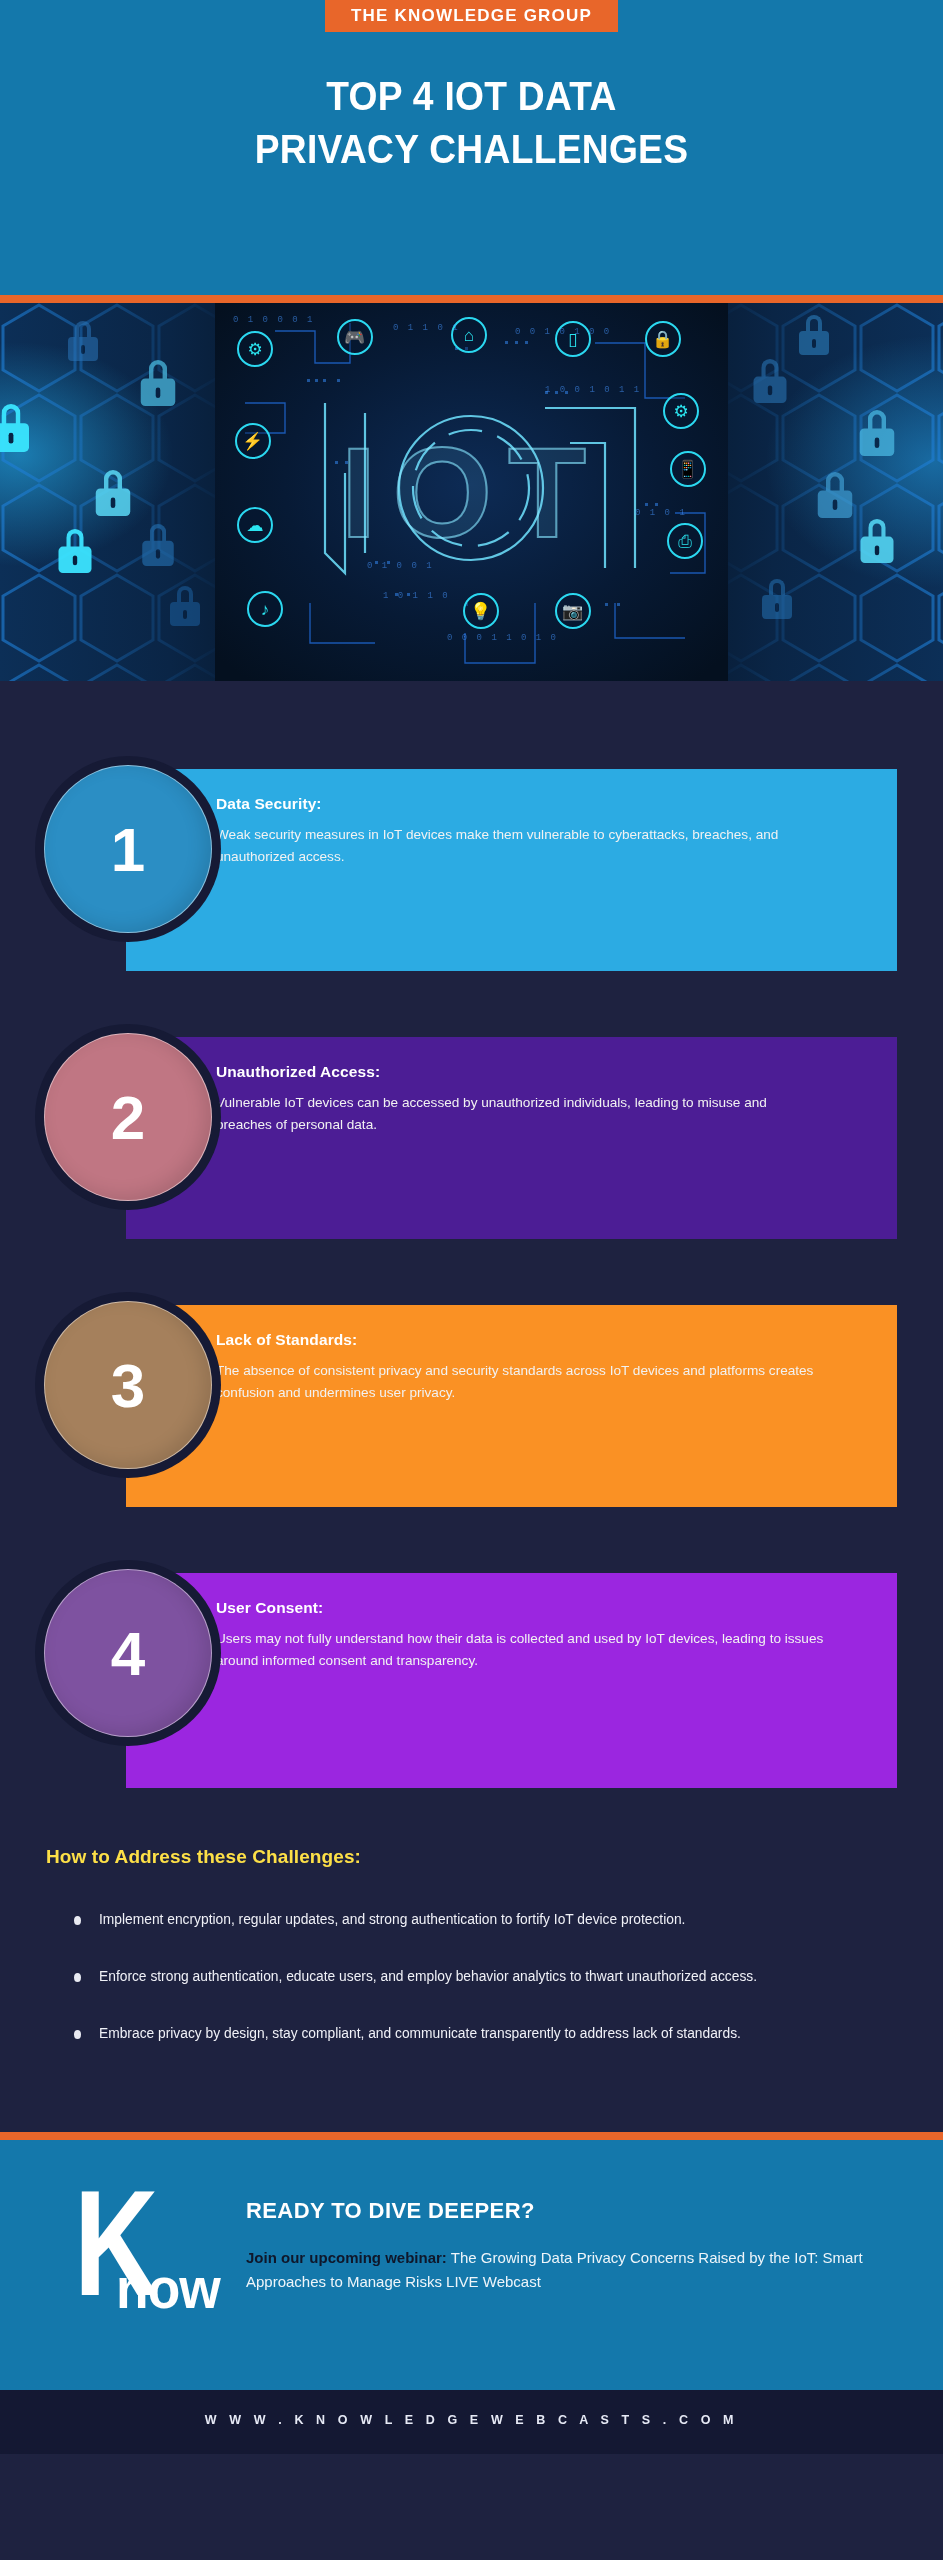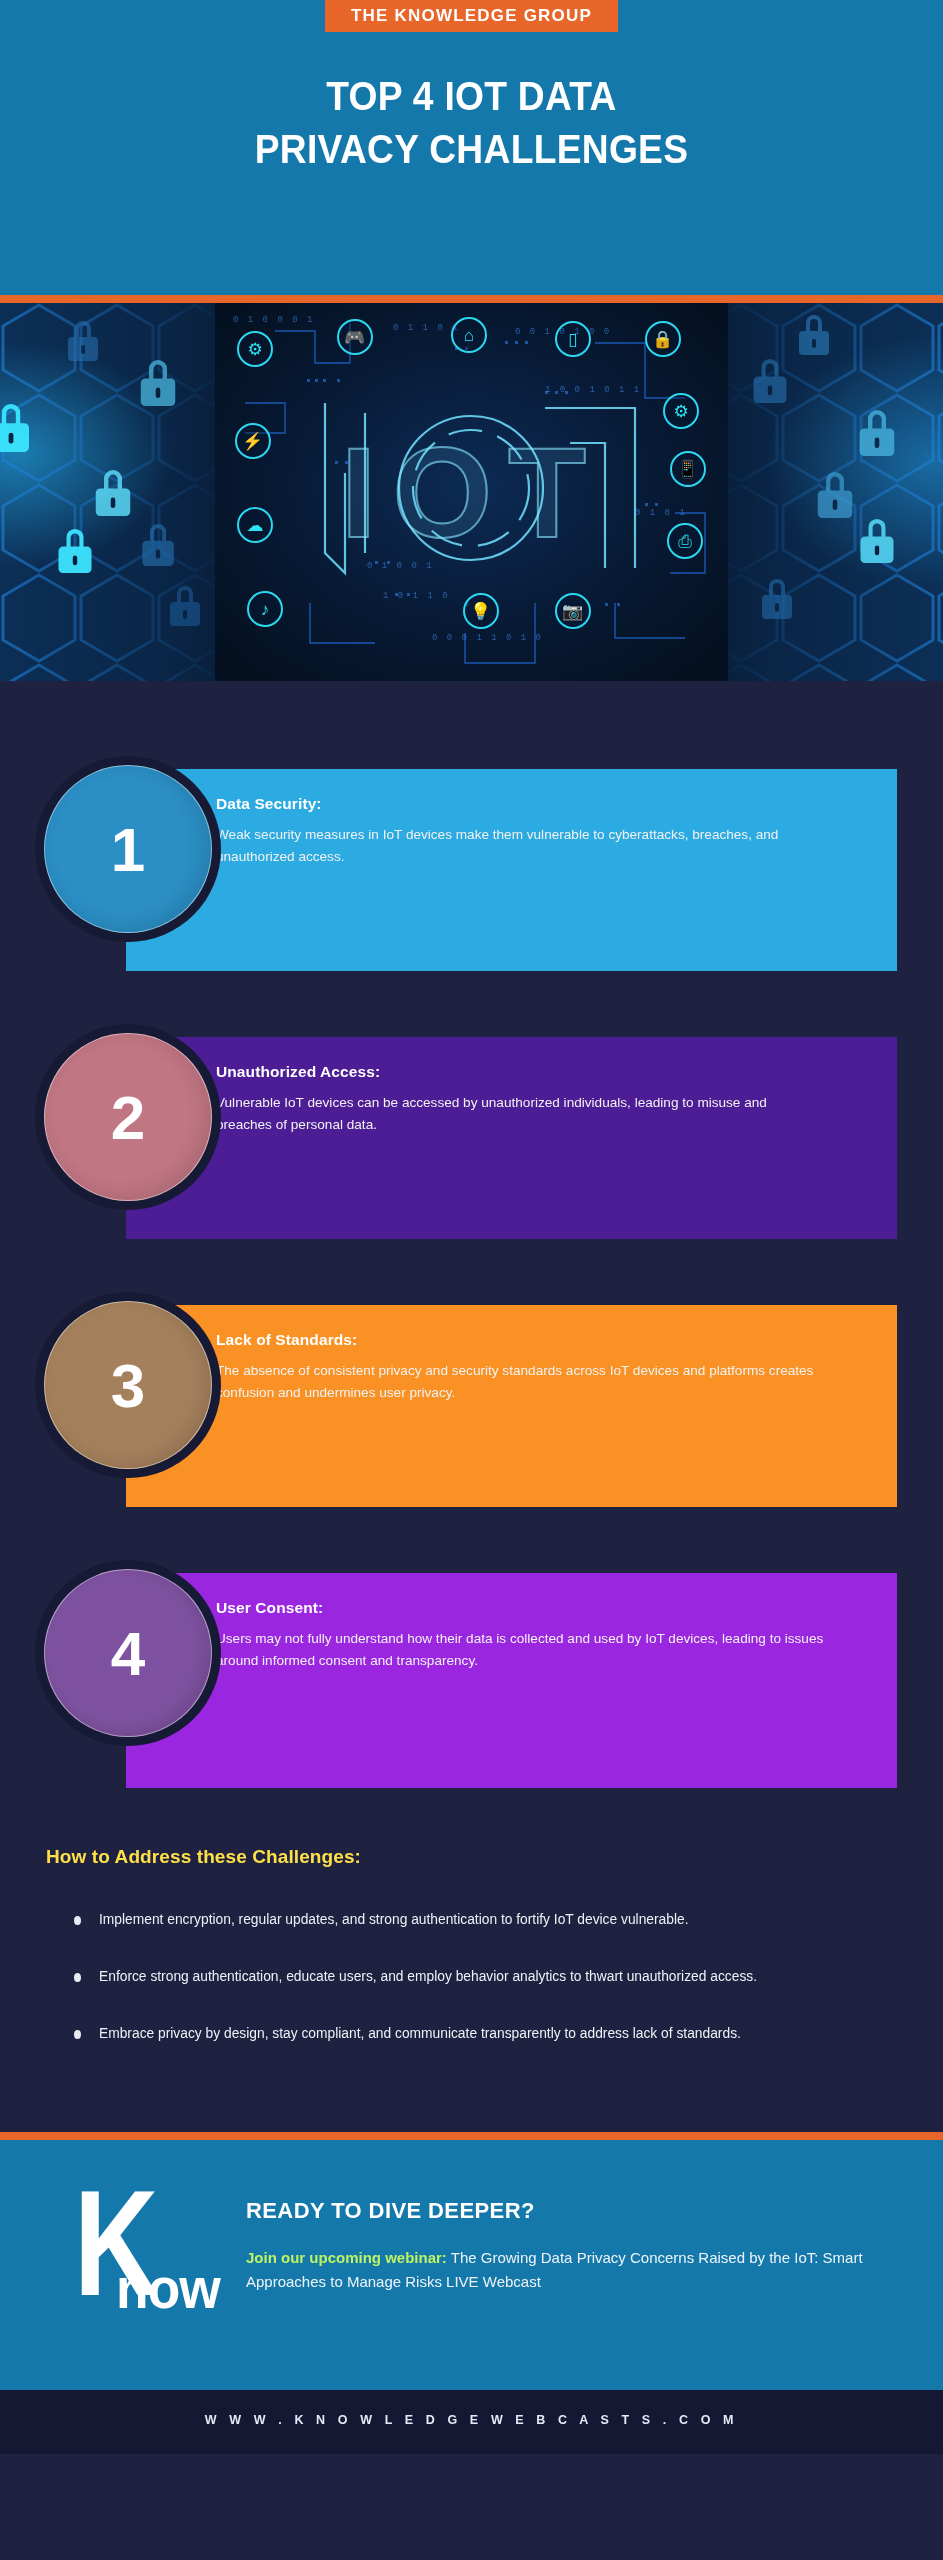--- a/index.html
+++ b/index.html
@@ -191,21 +191,21 @@
     letter-spacing:-1px;
     transform:scaleX(0.92);
     transform-origin:left top;
   }
   .cta-body { padding-top:12px; flex:1; }
   .cta-head {
     color:#ffffff; font-size:22px; font-weight:bold;
     letter-spacing:0.4px; margin-bottom:22px;
   }
   .cta-text { color:#eef5fa; font-size:15px; line-height:1.62; max-width:620px; }
-  .cta-text b { color:#bef264; }
+  .cta-text b { color:#0f172a; }
 
   
   .footer {
     background:#141833; padding:20px 0 26px 0; text-align:center;
   }
   .footer span {
     color:#e6e9f5; font-size:12.5px; font-weight:bold; letter-spacing:4.6px;
   }
   .footer-tail { height:38px; background:#1e2240; }
 </style>
@@ -387,21 +387,21 @@
       <div class="circ-icon" style="left:32px;top:288px;">♪</div>
       <div class="circ-icon" style="left:248px;top:290px;">💡</div>
       <div class="circ-icon" style="left:340px;top:290px;">📷</div>
 
       <div class="bits" style="left:18px;top:12px;">0 1 0 0 0 1</div>
       <div class="bits" style="left:178px;top:20px;">0 1 1 0 1</div>
       <div class="bits" style="left:300px;top:24px;">0 0 1 0 1 0 0</div>
       <div class="bits" style="left:330px;top:82px;">1 0 0 1 0 1 1</div>
       <div class="bits" style="left:152px;top:258px;">0 1 0 0 1</div>
       <div class="bits" style="left:168px;top:288px;">1 0 1 1 0</div>
-      <div class="bits" style="left:217px;top:330px;">0 0 0 1 1 0 1 0</div>
+      <div class="bits" style="left:232px;top:330px;">0 0 0 1 1 0 1 0</div>
       <div class="bits" style="left:420px;top:205px;">0 1 0 1</div>
     </div>
   </div>
 
   <div class="body-dark">
 
     <div class="card-row">
       <div class="card" style="background:#2cabe3;">
         <div class="card-inner">
           <div class="card-title">Data Security:</div>
@@ -443,21 +443,21 @@
       </div>
       <div class="ring"></div>
       <div class="num-circle" style="background:#7e52a0;">4</div>
     </div>
 
     <div class="address">
       <h2>How to Address these Challenges:</h2>
       <ul class="b-list">
         <li class="b-item">
           <span class="b-dot"></span>
-          <span class="b-txt">Implement encryption, regular updates, and strong authentication to fortify IoT device vulnerable.</span>
+          <span class="b-txt">Implement encryption, regular updates, and strong authentication to fortify IoT device protection.</span>
         </li>
         <li class="b-item">
           <span class="b-dot"></span>
           <span class="b-txt">Enforce strong authentication, educate users, and employ behavior analytics to thwart unauthorized access.</span>
         </li>
         <li class="b-item">
           <span class="b-dot"></span>
           <span class="b-txt">Embrace privacy by design, stay compliant, and communicate transparently to address lack of standards.</span>
         </li>
       </ul>

